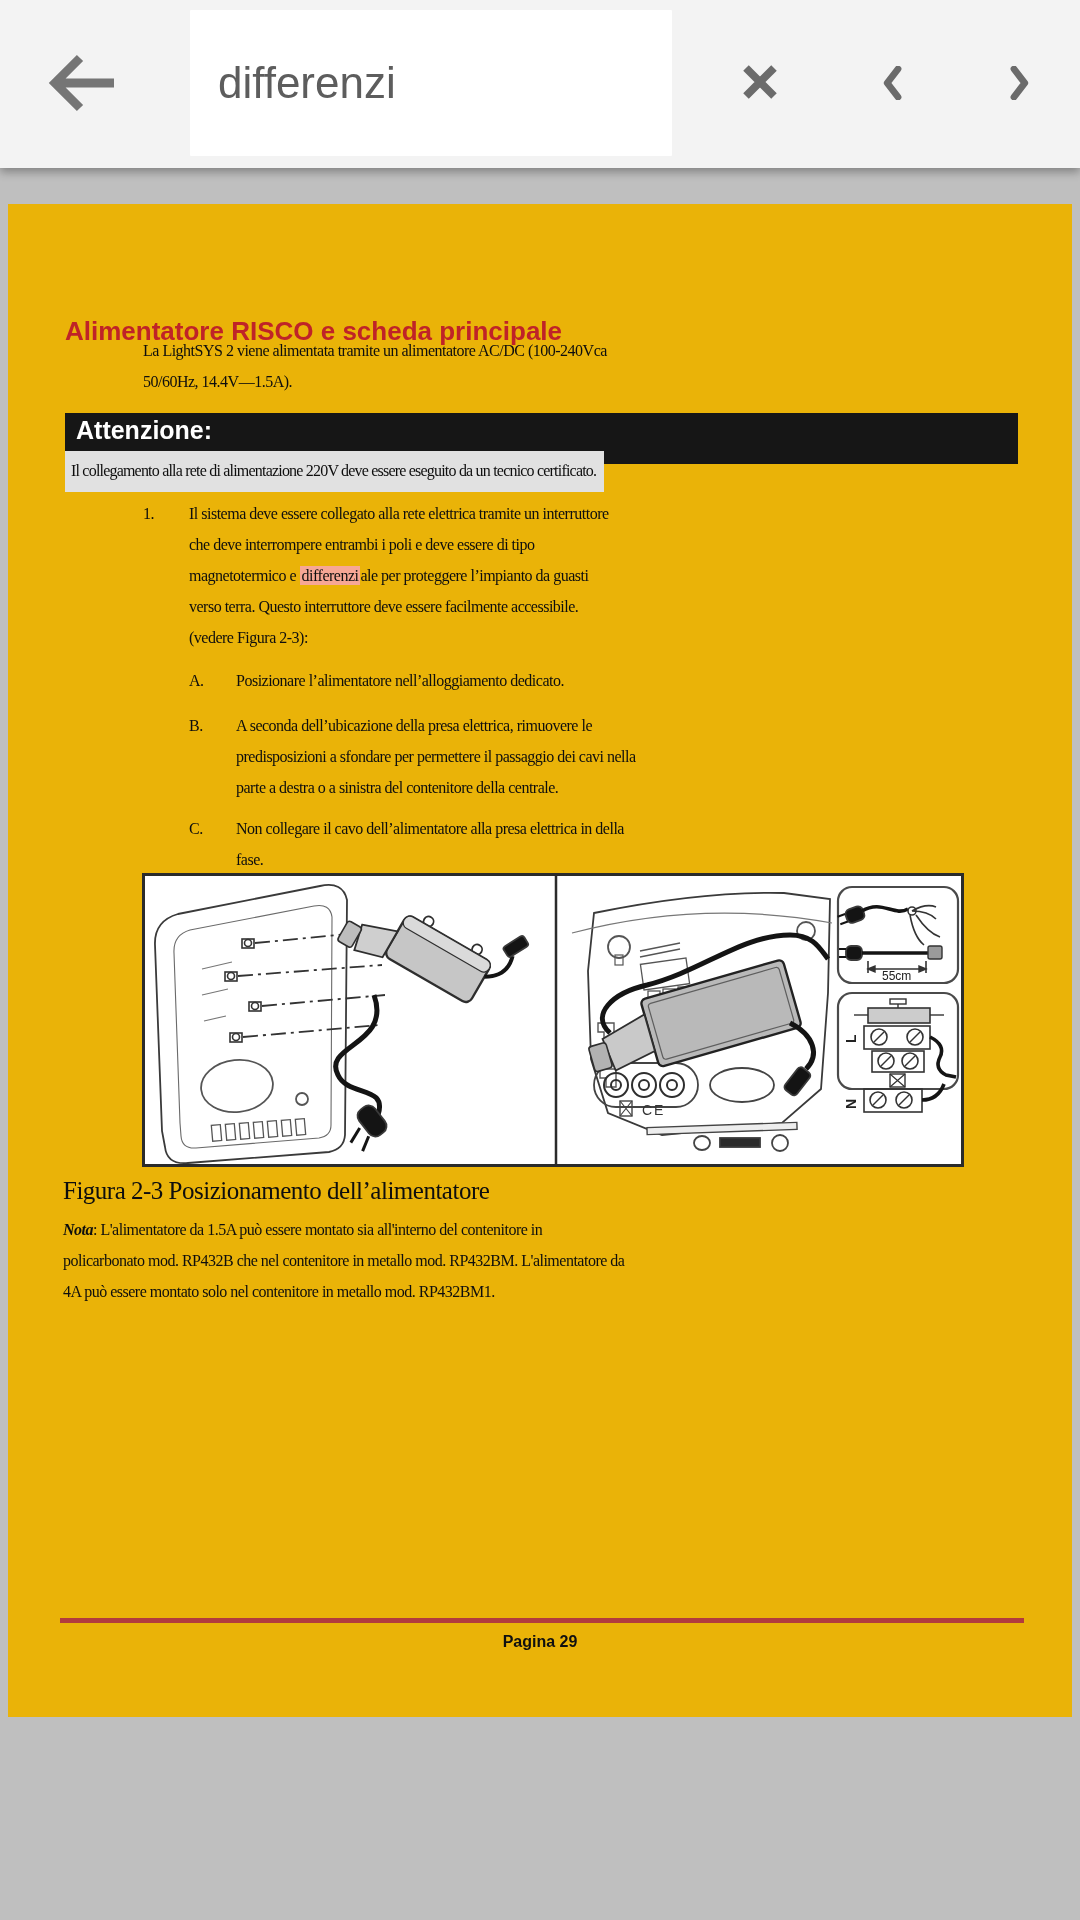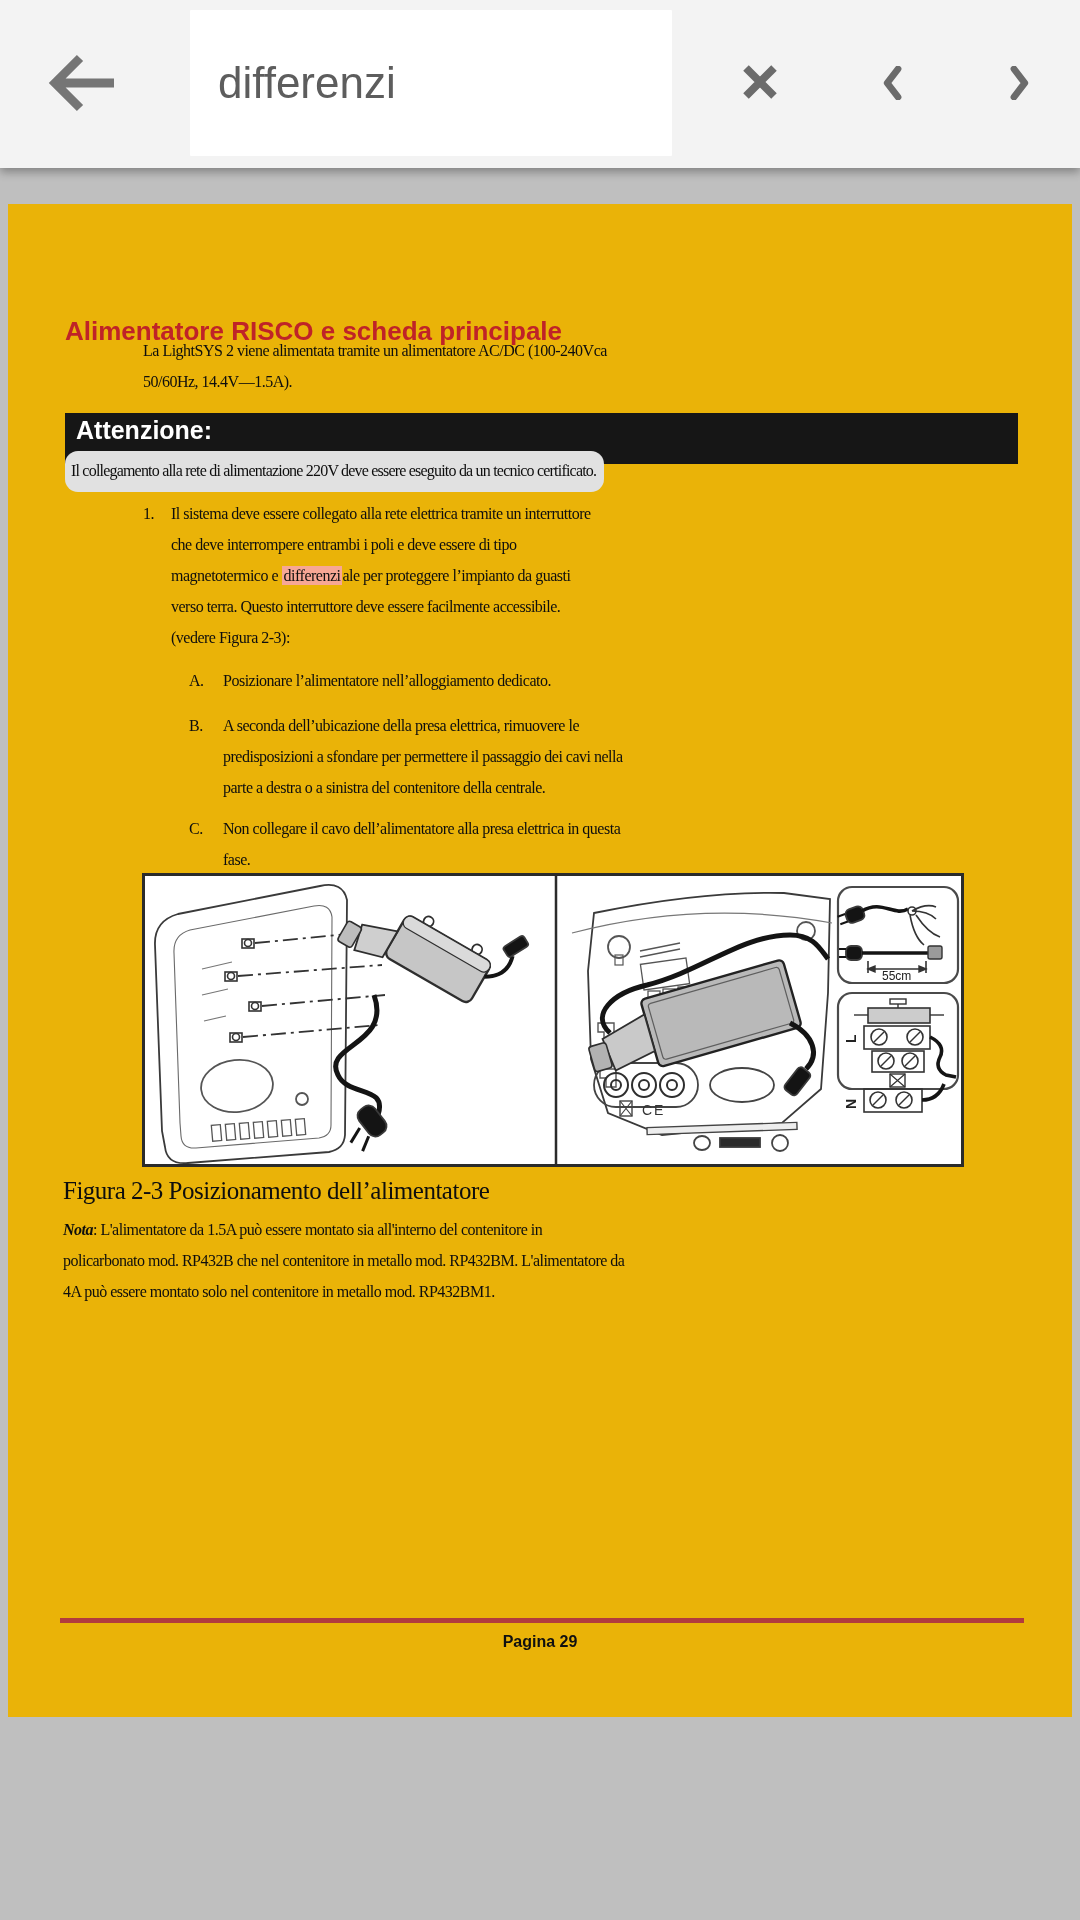--- a/index.html
+++ b/index.html
@@ -38,26 +38,26 @@
     font-weight:700;font-size:26px;color:#bf2328;letter-spacing:0;
   }
   .intro{position:absolute;left:135px;top:131px;}
   .attnbar{
     position:absolute;left:57px;top:209px;width:953px;height:51px;
     background:#161616;color:#ffffff;font-weight:700;font-size:25px;
     line-height:34px;padding-left:11px;box-sizing:border-box;
   }
   .attnrow{
     position:absolute;left:57px;top:247px;background:#e1e1e1;
-    padding:4px 8px 6px 6px;white-space:nowrap;letter-spacing:-0.8px;border-radius:13px;
+    padding:4px 8px 6px 6px;white-space:nowrap;letter-spacing:-0.8px;
   }
   .step{position:absolute;}
   .step .marker{position:absolute;left:0;top:0;}
-  .step .stext{margin-left:28px;}
-  .substep .stext{margin-left:34px;}
+  .step .stext{margin-left:46px;}
+  .substep .stext{margin-left:47px;}
   #step1{left:135px;top:294px;}
   #substepA{left:181px;top:461px;}
   #substepB{left:181px;top:506px;}
   #substepC{left:181px;top:609px;}
   mark.hl{background:#f7a795;color:inherit;padding:1px 2px;}
   .figure{position:absolute;left:134px;top:669px;width:822px;height:294px;}
   .caption{position:absolute;left:55px;top:971px;font-size:25px;}
   .nota{position:absolute;left:55px;top:1010px;width:980px;}
   .nota b{font-weight:700;font-style:italic;}
   .redline{position:absolute;left:52px;top:1414px;width:964px;height:5px;background:#b23b3e;}
@@ -126,21 +126,21 @@
 
   <div class="step substep serif" id="substepB">
       <span class="marker">B.</span>
       <div class="stext pre">A seconda dell’ubicazione della presa elettrica, rimuovere le
 predisposizioni a sfondare per permettere il passaggio dei cavi nella
 parte a destra o a sinistra del contenitore della centrale.</div>
     </div>
 
   <div class="step substep serif" id="substepC">
       <span class="marker">C.</span>
-      <div class="stext pre">Non collegare il cavo dell’alimentatore alla presa elettrica in questa
+      <div class="stext pre">Non collegare il cavo dell’alimentatore alla presa elettrica in della
 fase.</div>
     </div>
 
   <svg class="figure" viewBox="0 0 822 294">
     <rect x="1.5" y="1.5" width="819" height="291" fill="#ffffff" stroke="#2b2b2b" stroke-width="3"></rect>
     <line x1="414" y1="2" x2="414" y2="292" stroke="#2b2b2b" stroke-width="2.5"></line>
 
     <g class="lineart">
       <path d="M20 258 L13 72 Q12 48 36 41 L178 13 Q201 8 205 27 L203 262 Q202 276 187 279 L46 290 Q25 292 23 274 Z"></path>
       <path d="M38 250 L32 80 Q31 62 48 57 L172 33 Q188 30 190 44 L189 252 Q189 263 177 265 L54 275 Q40 276 39 263 Z" stroke-width="1.1" stroke="#6a6a6a"></path>

